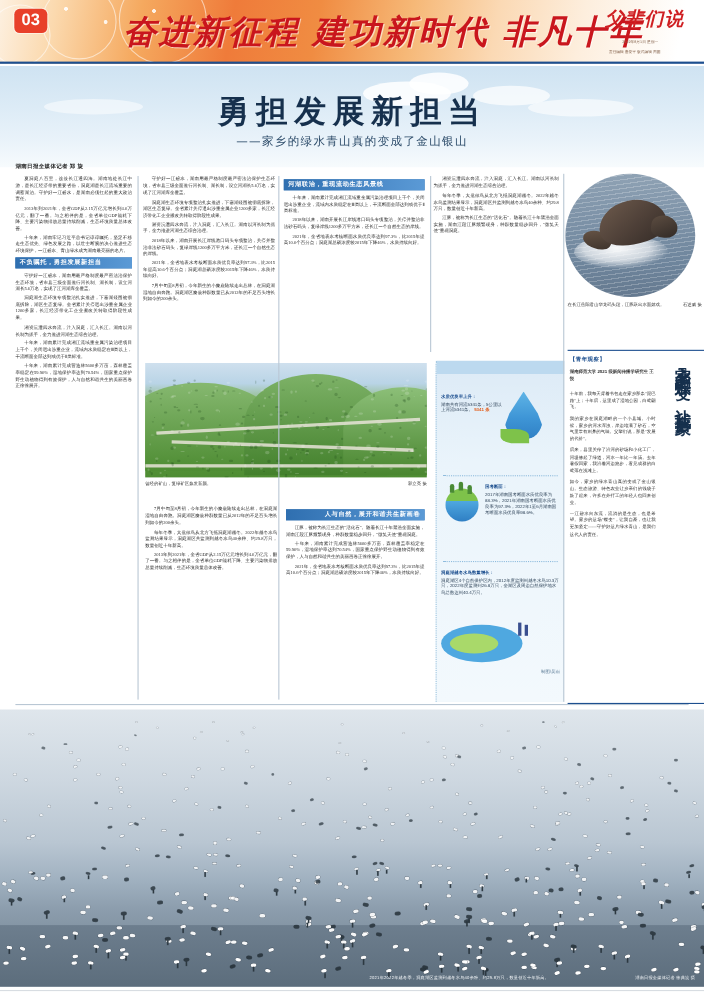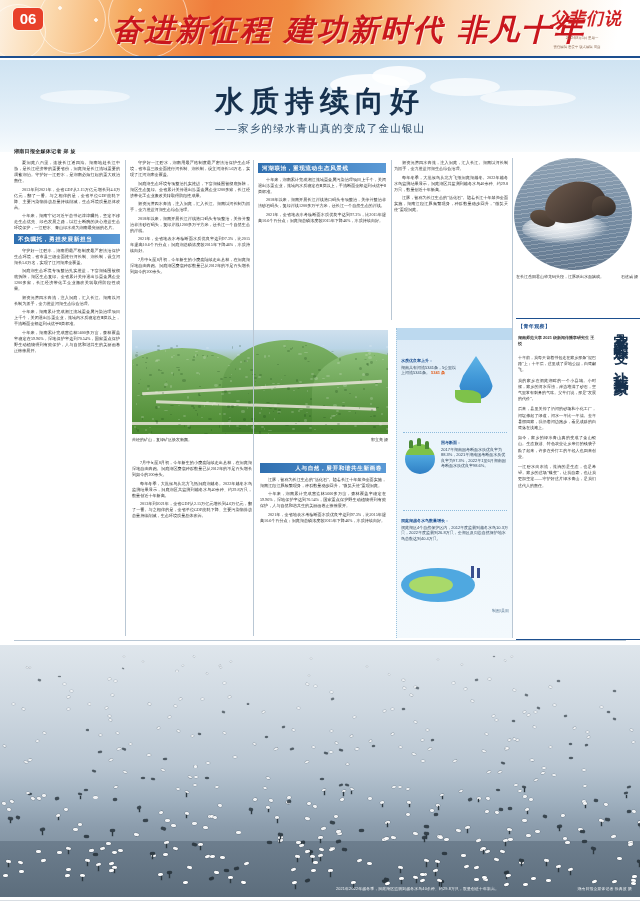--- a/index.html
+++ b/index.html
@@ -129,36 +129,36 @@
 </head>
 <body>
 
 <div class="page">
 
   <div class="masthead">
     <div class="mh-fire"></div>
     <div class="mh-burst" style="left:38px;top:-14px;width:66px;height:66px;"></div>
     <div class="mh-burst" style="left:108px;top:-22px;width:78px;height:78px;"></div>
     <div class="mh-burst" style="left:-10px;top:4px;width:54px;height:54px;"></div>
-    <div class="page-num">06</div>
+    <div class="page-num">03</div>
     <div class="mh-slogan">奋进新征程 建功新时代 非凡十年</div>
     <div class="mh-logo">父辈们说</div>
     <div class="mh-date">2022年8月1日  星期一</div>
     <div class="mh-editors">责任编辑 唐爱平  版式编辑 周圆</div>
   </div>
   <div class="mh-rule"></div>
 
   <div class="hero">
     <div class="cloud" style="left:330px;top:14px;width:80px;height:22px;"></div>
     <div class="cloud" style="left:372px;top:6px;width:54px;height:20px;"></div>
     <div class="cloud" style="left:430px;top:18px;width:70px;height:18px;opacity:.7;"></div>
     <div class="cloud" style="left:480px;top:30px;width:96px;height:16px;opacity:.6;"></div>
     <div class="cloud" style="left:40px;top:30px;width:90px;height:14px;opacity:.5;"></div>
   </div>
-  <div class="hero-title">水质持续向好</div>
+  <div class="hero-title">勇担发展新担当</div>
   <div class="hero-sub">——家乡的绿水青山真的变成了金山银山</div>
   <div class="byline">湖南日报全媒体记者 郑 旋</div>
 
   <div class="col" style="left:14px;top:160px;width:106px;height:470px;">
     <p>夏洞庭八百里，连接长江通四海。湖南地处长江中游，是长江经济带的重要省份，洞庭湖是长江流域重要的调蓄湖泊。守护好一江碧水，是湖南必须扛起的重大政治责任。</p>
     <p>2013年到2021年，全省GDP从2.15万亿元增长到4.6万亿元，翻了一番。与之相伴的是，全省单位GDP能耗下降、主要污染物排放总量持续削减，生态环境质量总体改善。</p>
     <p>十年来，湖南牢记习近平总书记谆谆嘱托，坚定不移走生态优先、绿色发展之路，以壮士断腕的决心推进生态环境保护，一江碧水、青山绿水成为湖南最亮丽的名片。</p>
     <span class="sec-head">不负嘱托，勇担发展新担当</span>
     <p>守护好一江碧水，湖南用最严格制度最严密法治保护生态环境，省市县三级全面推行河长制、湖长制，设立河湖长5.6万名，实现了江河湖库全覆盖。</p>
     <p>洞庭湖生态环境专项整治扎实推进，下塞湖矮围被彻底拆除，湖区生态复绿。全省累计关停退出涉重金属企业1200多家，长江经济带化工企业搬改关转取得阶段性成果。</p>

